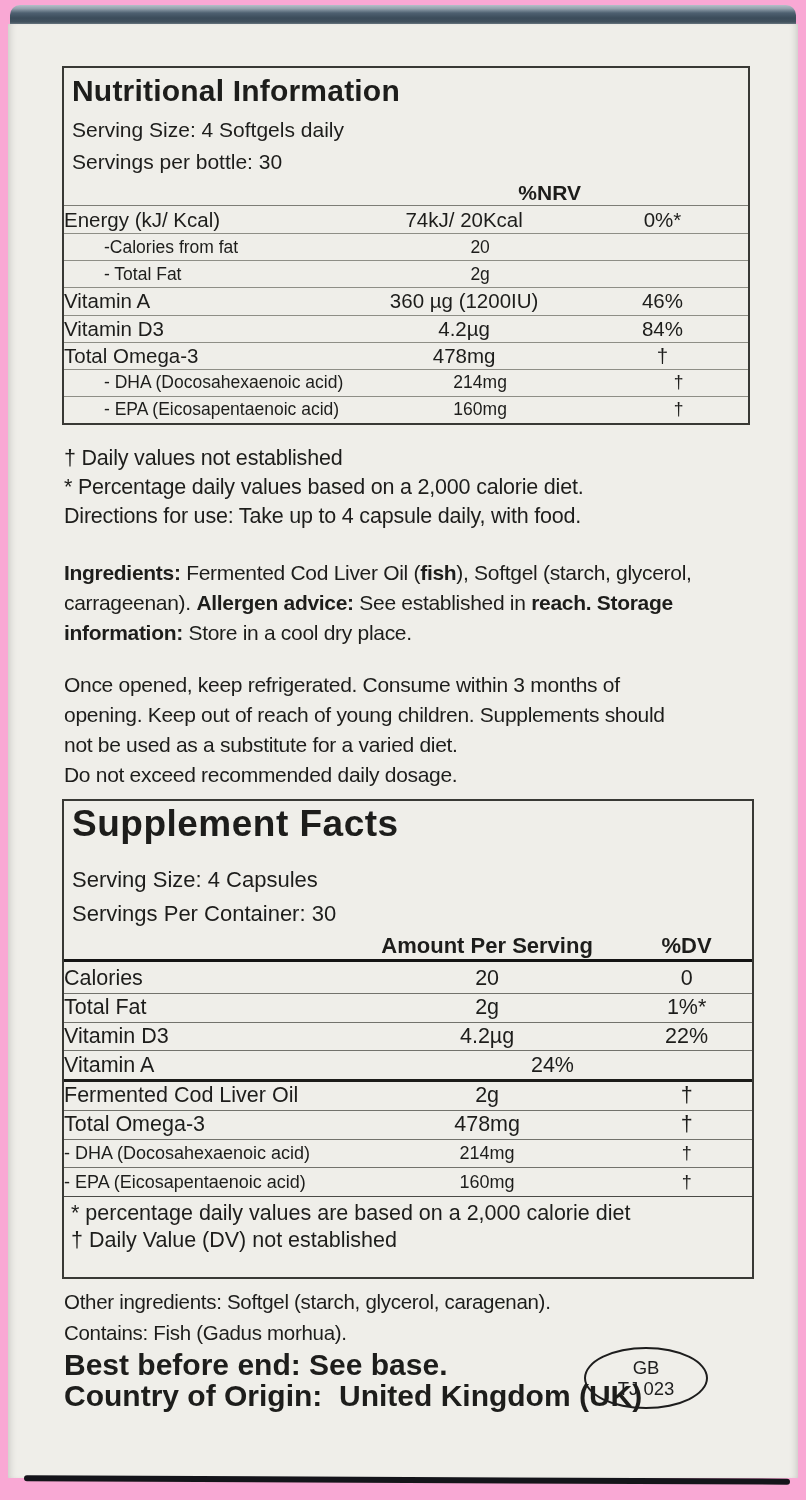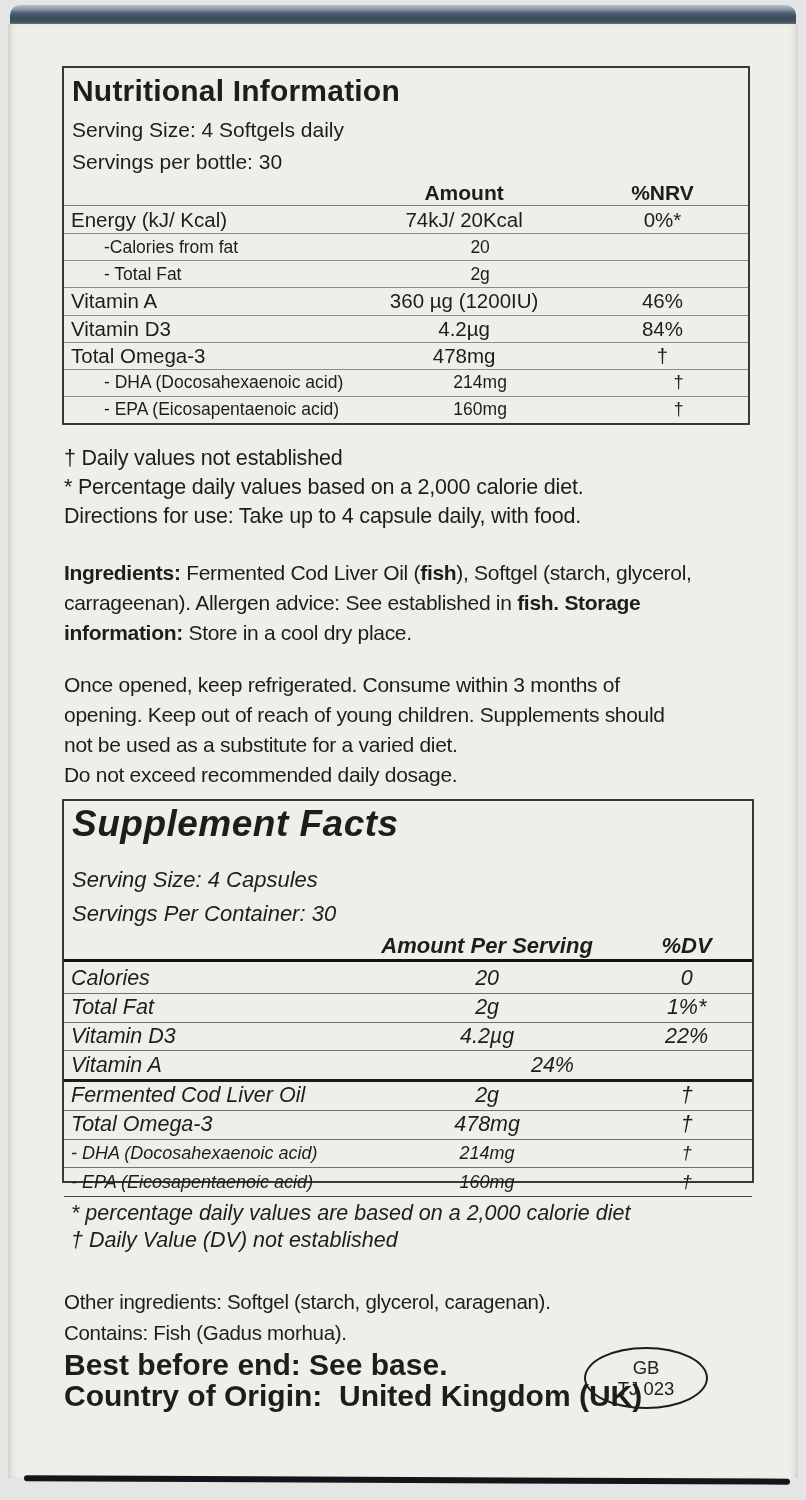--- a/index.html
+++ b/index.html
@@ -1,61 +1,61 @@
 <!DOCTYPE html>
 <html><head>
 <meta charset="utf-8">
 <style>
   * { margin:0; padding:0; box-sizing:border-box; }
   html,body { background:#ffffff; }
   .page {
     position:relative; width:806px; height:1500px; overflow:hidden;
-    background:#e5e5e5; color:#1d1d1b;
+    background:#f9a8d4; color:#1d1d1b;
     font-family:"Liberation Sans", sans-serif;
   }
   
   .lid {
     position:absolute; left:10px; top:5px; width:786px; height:25px;
     border-radius:10px 10px 4px 4px;
     background:linear-gradient(180deg,#b5bfc8 0%,#93a2ad 14%,#4e6070 32%,#3b4c5a 52%,#42525e 68%,#8b969e 84%,#e9e9e6 100%);
   }
   .box-face {
     position:absolute; left:8px; top:24px; width:790px; height:1454px;
     background:#efeee9;
     box-shadow: inset 7px 0 9px -7px rgba(40,40,45,.28), inset -7px 0 9px -7px rgba(40,40,45,.28);
   }
   .box-bottom {
     position:absolute; left:24px; top:1477px; width:766px; height:6px;
     background:#14141a; border-radius:3px; transform:rotate(.25deg);
   }
   
   .panel { position:absolute; border:2px solid #393935; }
   .panel1 { left:62px; top:66px; width:688px; height:359px; }
-  .panel2 { left:62px; top:799px; width:692px; height:384px;font-style:italic; }
+  .panel2 { left:62px; top:799px; width:692px; height:480px; }
   .p1-title { position:absolute; left:8px; top:6px; font-size:30px; font-weight:bold; letter-spacing:.2px; }
   .p2-title { position:absolute; left:8px; top:2px; font-size:37px; font-weight:bold; letter-spacing:.5px; }
   .p1-serv1 { position:absolute; left:8px; top:50px;  font-size:21px; }
   .p1-serv2 { position:absolute; left:8px; top:82px;  font-size:21px; }
   .p2-serv1 { position:absolute; left:8px; top:66px;  font-size:22px; }
   .p2-serv2 { position:absolute; left:8px; top:100px; font-size:22px; }
   .thead { position:absolute; left:0; right:0; display:flex; align-items:center; font-weight:bold; }
   .t1 .thead { top:112px; height:26px; font-size:21px; border-bottom:1px solid #7d7d76; }
   .t2 .thead { top:132px; height:29px; font-size:22px; border-bottom:3px solid #141414; }
   .rows { position:absolute; left:0; right:0; display:flex; flex-direction:column; }
   .t1 .rows { top:139px; bottom:0; }
   .t2 .rows { top:164px; height:231px; }
   .trow { display:flex; align-items:center; flex:1; }
   .t1 .trow { font-size:20.5px; }
   .t1 .trow.small { font-size:17.5px;gap:16px; }
   .t2 .trow { font-size:21.5px; }
   .t2 .trow.small { font-size:18px; }
   .t1 .trow + .trow { border-top:1px solid #8e8e86; }
   .t2 .trow + .trow { border-top:1.5px solid #72726c; }
   .t2 .trow.thick { border-top:3px solid #1c1c1a; }
-  .c-label { width:42%; padding-left:7px; text-align:left; white-space:nowrap; }
+  .c-label { width:42%; text-align:left; white-space:nowrap; }
   .indent .c-label { padding-left:40px; }
   .c-amt { text-align:center; }
   .t1 .c-amt { width:33%; }
   .t2 .c-amt { width:39%; }
   .c-pct { flex:1; text-align:center; }
   .fnblock {
     position:absolute; left:0; right:0; top:395px; bottom:0;
     border-top:1.5px solid #4a4a46; padding:3px 0 0 7px;
     font-size:21.5px; line-height:27px;
   }
@@ -82,21 +82,20 @@
   <div class="lid"></div>
   <div class="box-face"></div>
   <div class="box-bottom"></div>
 
   <div class="panel panel1 t1">
     <div class="p1-title">Nutritional Information</div>
     <div class="p1-serv1">Serving Size: 4 Softgels daily</div>
     <div class="p1-serv2">Servings per bottle: 30</div>
     <div class="thead">
       <span class="c-label"></span>
-      <span class="c-amt">Amount</span>
       <span class="c-pct">%NRV</span>
     </div>
     <div class="rows">
         <div class="trow">
           <span class="c-label">Energy (kJ/ Kcal)</span>
           <span class="c-amt">74kJ/ 20Kcal</span>
           <span class="c-pct">0%*</span>
         </div>
         <div class="trow small indent">
           <span class="c-label">-Calories from fat</span>
@@ -136,21 +135,21 @@
       </div>
   </div>
 
   <div class="notes">
     <div>† Daily values not established</div>
     <div>* Percentage daily values based on a 2,000 calorie diet.</div>
     <div>Directions for use: Take up to 4 capsule daily, with food.</div>
   </div>
 
   <div class="ingredients para"><span style="font-weight: bold;">Ingredients: </span><span>Fermented Cod Liver Oil (</span><span style="font-weight: bold;">fish</span><span>), Softgel (starch, glycerol,
-carrageenan). </span><span style="font-weight: normal; margin-top: 44px;">Allergen advice: </span><span>See established in </span><span style="font-weight: bold;">fish. </span><span style="font-weight: bold;">Storage
+carrageenan). </span><span style="font-weight: bold; margin-top: 44px;">Allergen advice: </span><span>See established in </span><span style="font-weight: bold;">reach. </span><span style="font-weight: bold;">Storage
 information: </span><span>Store in a cool dry place.</span></div>
 
   <div class="storage para">Once opened, keep refrigerated. Consume within 3 months of
 opening.  Keep out of reach of young children. Supplements should
 not be used as a substitute for a varied diet.
 Do not exceed recommended daily dosage.</div>
 
   <div class="panel panel2 t2">
     <div class="p2-title">Supplement Facts</div>
     <div class="p2-serv1">Serving Size: 4 Capsules</div>

